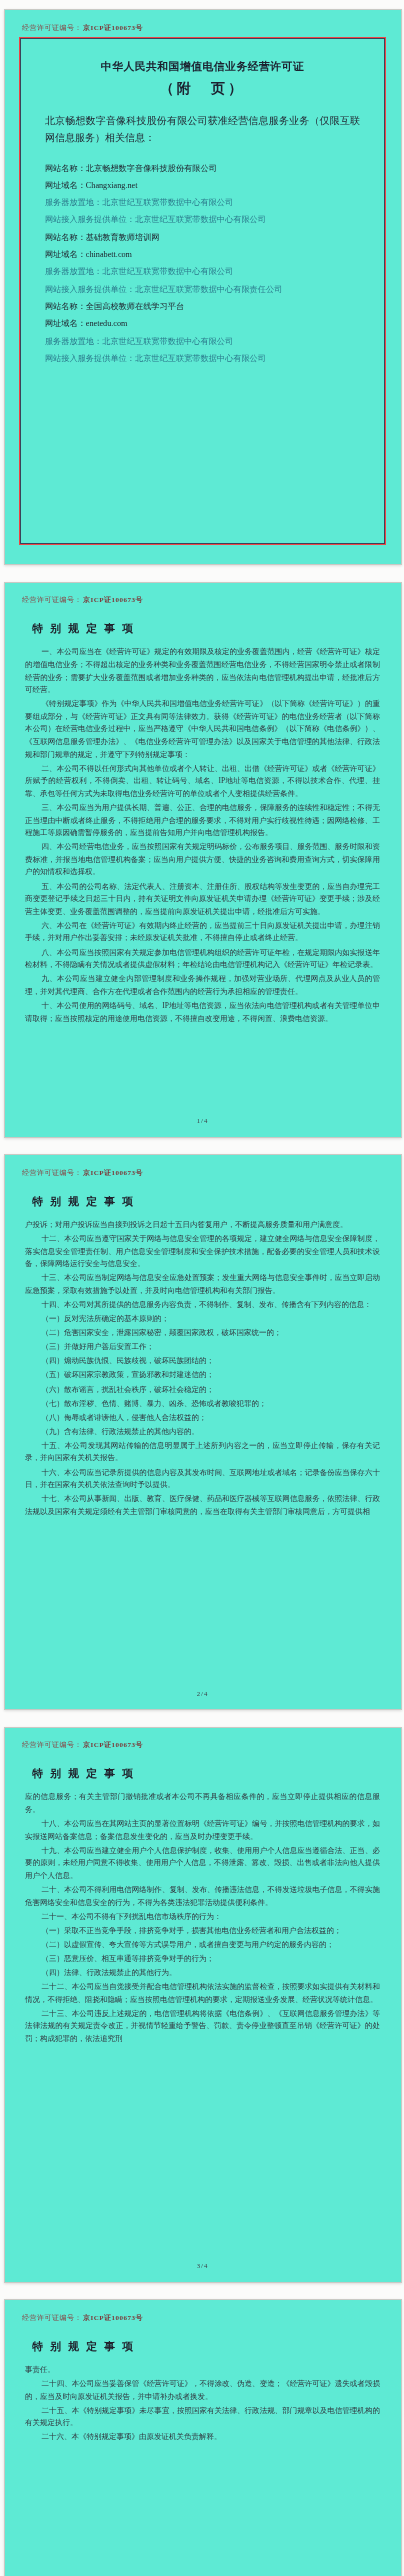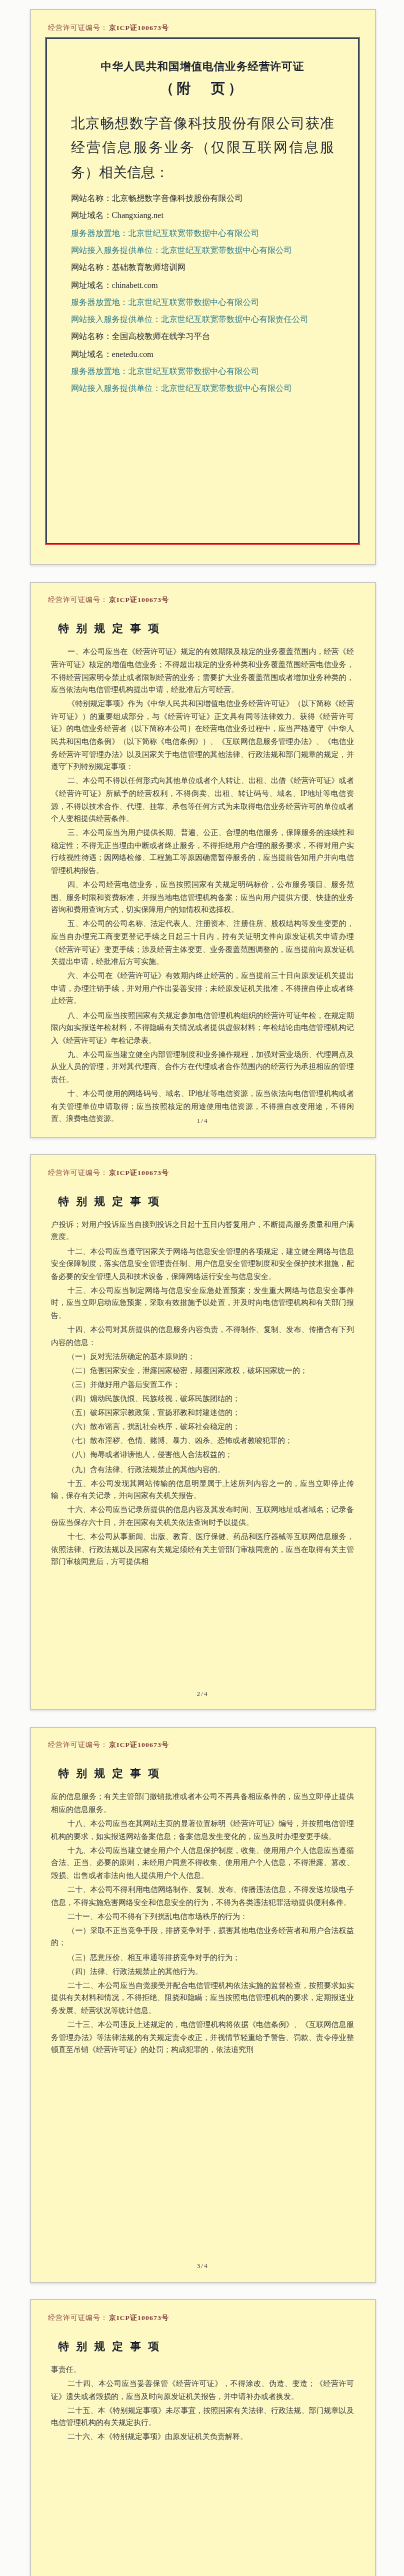--- a/index.html
+++ b/index.html
@@ -10,24 +10,24 @@
     font-family: "Liberation Serif", "DejaVu Serif", serif;
     color: #2b2b2b;
   }
   .doc-wrap {
     width: 405px;
     padding: 9.3px 0 13.4px;
     box-sizing: border-box;
   }
   .sheet {
     position: relative;
-    width: 346px;
+    width: 398px;
     height: 556px;
     margin: 0 auto 16.5px;
-    background: #fef9c3;
+    background: #5eead4;
     border: 0.5px solid #c9c9c4;
     box-shadow: 0 0.5px 2.6px rgba(0,0,0,0.13);
     box-sizing: border-box;
     overflow: hidden;
   }
   .sheet:last-child { margin-bottom: 0; }
 
   
   .lic-header {
     position: absolute;
@@ -74,26 +74,26 @@
   .att-subtitle {
     margin: 6.2px 0 0;
     text-align: center;
     font-size: 14px;
     font-weight: bold;
     letter-spacing: 3.1px;
     color: #1c2230;
   }
   .att-intro {
     margin: 13.4px 0 0;
-    font-size: 14px;
+    font-size: 10px;
     line-height: 1.75;
     text-align: justify;
     color: #222833;
   }
-  .rows { margin-top: 8px; font-family: Liberation Serif, serif; }
+  .rows { margin-top: 16px; font-family: Liberation Serif, serif; }
   .row {
     font-size: 8.2px;
     line-height: 1.55;
     margin-top: 4.6px;
     color: #20252f;
     text-align: justify;
   }
   .row.hl { color: #2b7a8c; }
   .row-label { font-weight: normal; }
 
@@ -292,20 +292,21 @@
           <p class="para">十八、本公司应当在其网站主页的显著位置标明《经营许可证》编号，并按照电信管理机构的要求，如实报送网站备案信息；备案信息发生变化的，应当及时办理变更手续。</p>
 
           <p class="para">十九、本公司应当建立健全用户个人信息保护制度，收集、使用用户个人信息应当遵循合法、正当、必要的原则，未经用户同意不得收集、使用用户个人信息，不得泄露、篡改、毁损、出售或者非法向他人提供用户个人信息。</p>
 
           <p class="para">二十、本公司不得利用电信网络制作、复制、发布、传播违法信息，不得发送垃圾电子信息，不得实施危害网络安全和信息安全的行为，不得为各类违法犯罪活动提供便利条件。</p>
 
           <p class="para">二十一、本公司不得有下列扰乱电信市场秩序的行为：</p>
 
           <p class="para">（一）采取不正当竞争手段，排挤竞争对手，损害其他电信业务经营者和用户合法权益的；</p>
 
+          <p class="para">（二）以虚假宣传、夸大宣传等方式误导用户，或者擅自变更与用户约定的服务内容的；</p>
 
           <p class="para">（三）恶意压价、相互串通等排挤竞争对手的行为；</p>
 
           <p class="para">（四）法律、行政法规禁止的其他行为。</p>
 
           <p class="para">二十二、本公司应当自觉接受并配合电信管理机构依法实施的监督检查，按照要求如实提供有关材料和情况，不得拒绝、阻挠和隐瞒；应当按照电信管理机构的要求，定期报送业务发展、经营状况等统计信息。</p>
 
           <p class="para">二十三、本公司违反上述规定的，电信管理机构将依据《电信条例》、《互联网信息服务管理办法》等法律法规的有关规定责令改正，并视情节轻重给予警告、罚款、责令停业整顿直至吊销《经营许可证》的处罚；构成犯罪的，依法追究刑</p>
         </div>
     </div>

